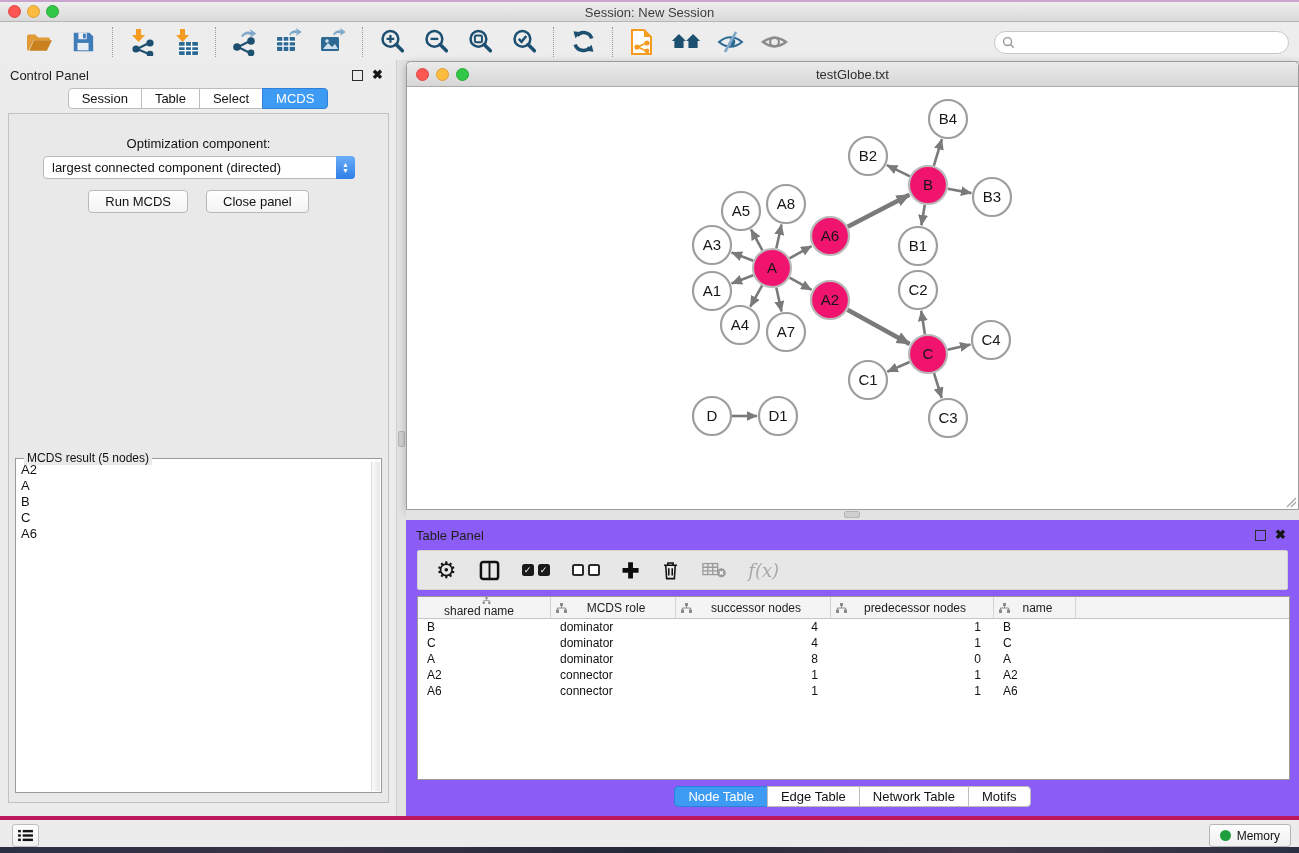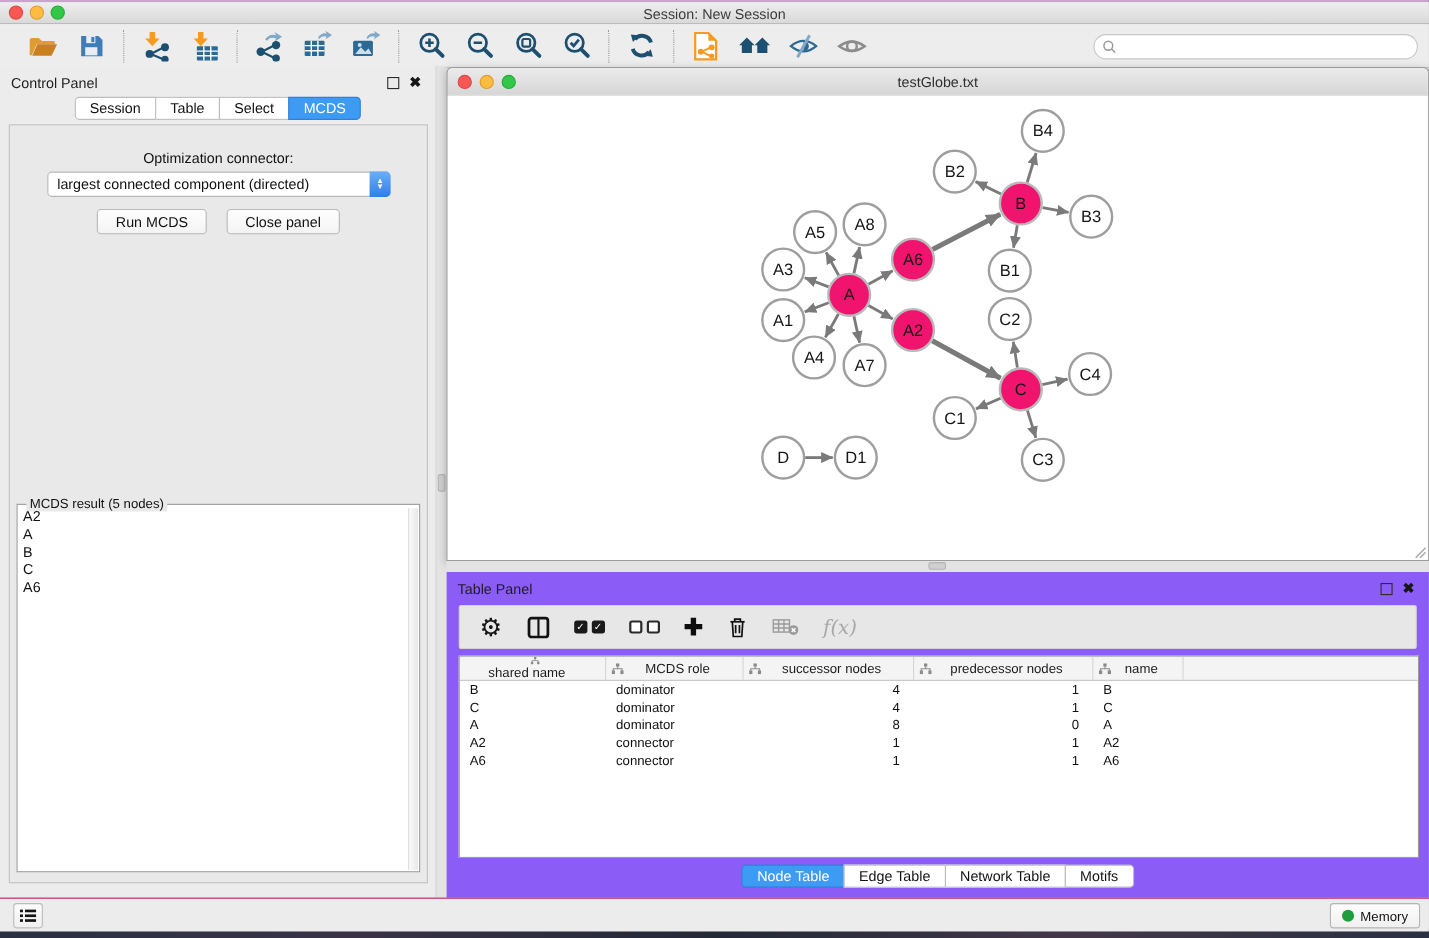--- a/index.html
+++ b/index.html
@@ -111,21 +111,21 @@
   .th .th-label { flex:1; text-align:center; padding-right:10px; }
   .th svg { margin-left:5px; }
   .tr { display:flex; height:16px; align-items:center; cursor:default; }
   .td { font-size:12px; color:#111; white-space:nowrap; overflow:hidden; }
   .td.left { padding-left:9px; text-align:left; }
   .td.right { padding-right:13px; text-align:right; }
 
   #tp-tabs { position:absolute; width:100%; top:266px; display:flex; justify-content:center; }
 
   
-  #status-bar { left:0; top:816px; width:1299px; height:29px; background:#ececec; border-top:1px solid #be185d; }
+  #status-bar { left:0; top:816px; width:1299px; height:29px; background:#ececec; border-top:4px solid #be185d; }
   #status-list-btn { position:absolute; left:12px; top:4px; width:27px; height:23px;
     background:linear-gradient(#fdfdfd,#f0f0f0); border:1px solid #bdbdbd; border-radius:3px;
     display:flex; align-items:center; justify-content:center; cursor:pointer; }
   #memory-btn { position:absolute; right:8px; top:4px; height:23px;
     background:linear-gradient(#fdfdfd,#f0f0f0); border:1px solid #b5b5b5; border-radius:3px;
     display:flex; align-items:center; gap:6px; padding:0 10px; font-size:12px; color:#111; cursor:pointer; }
   #memory-dot { width:11px; height:11px; border-radius:50%; background:#1f9e3e; }
 </style>
 </head>
 <body>
@@ -313,21 +313,21 @@
     <span class="float-icon" id="cp-float"></span>
     <span class="close-icon" id="cp-close">✖</span>
   </div>
   <div class="seg-tabs" id="cp-tabs">
       <span class="seg-tab">Session</span>
       <span class="seg-tab">Table</span>
       <span class="seg-tab">Select</span>
       <span class="seg-tab selected">MCDS</span>
     </div>
   <div id="cp-inner">
-    <div id="opt-label">Optimization connector:</div>
+    <div id="opt-label">Optimization component:</div>
     <div id="criterion-select">
       <span class="sel-text">largest connected component (directed)</span>
       <span class="stepper">
           <span>▲</span>
           <span>▼</span>
         </span>
     </div>
     <div id="cp-buttons">
       <button class="push-btn">Run MCDS</button>
       <button class="push-btn">Close panel</button>

